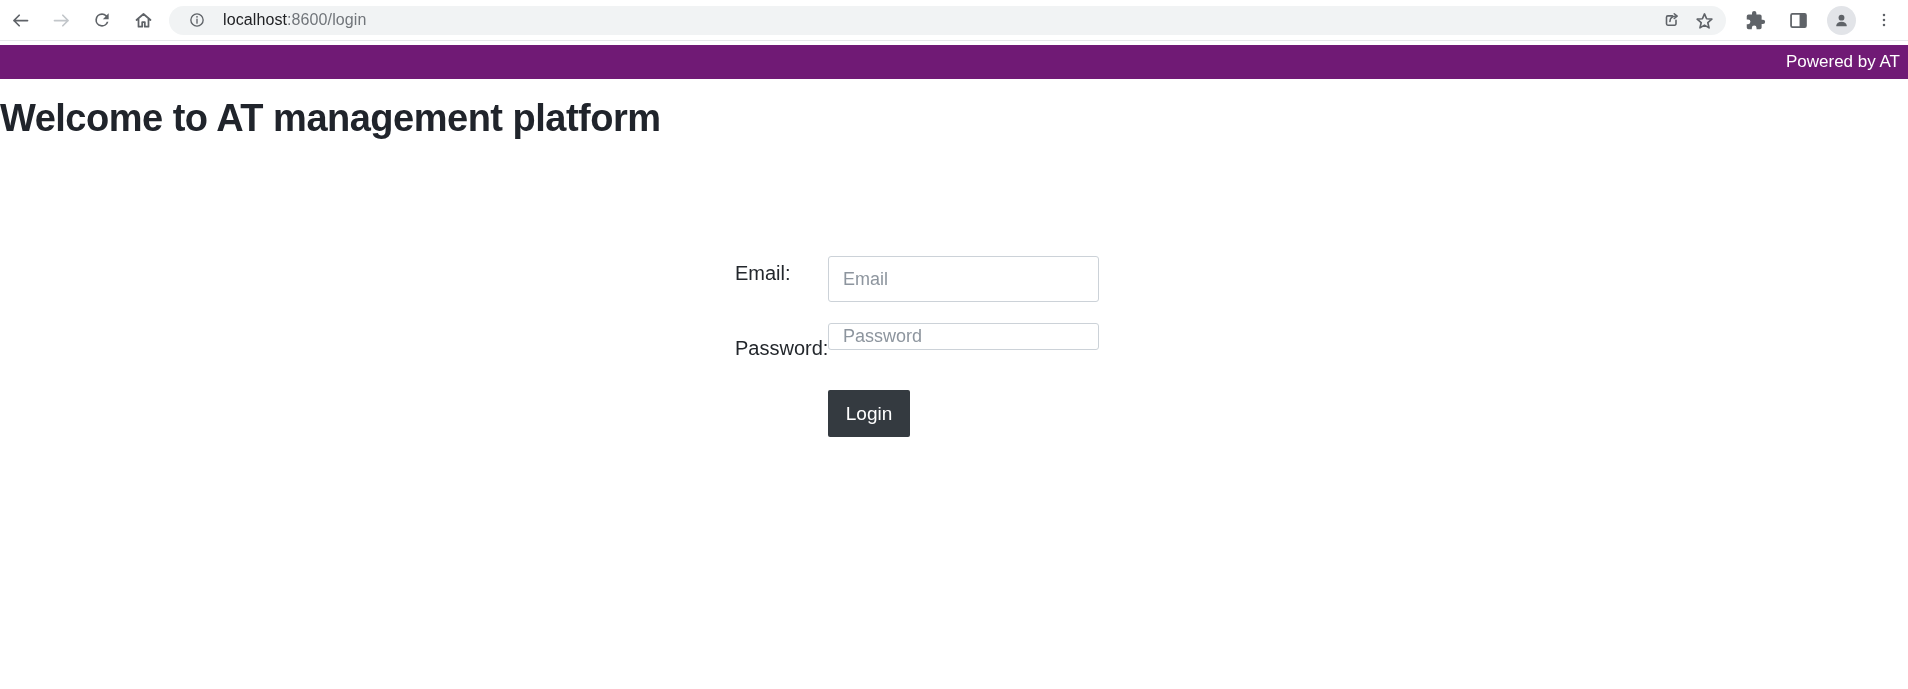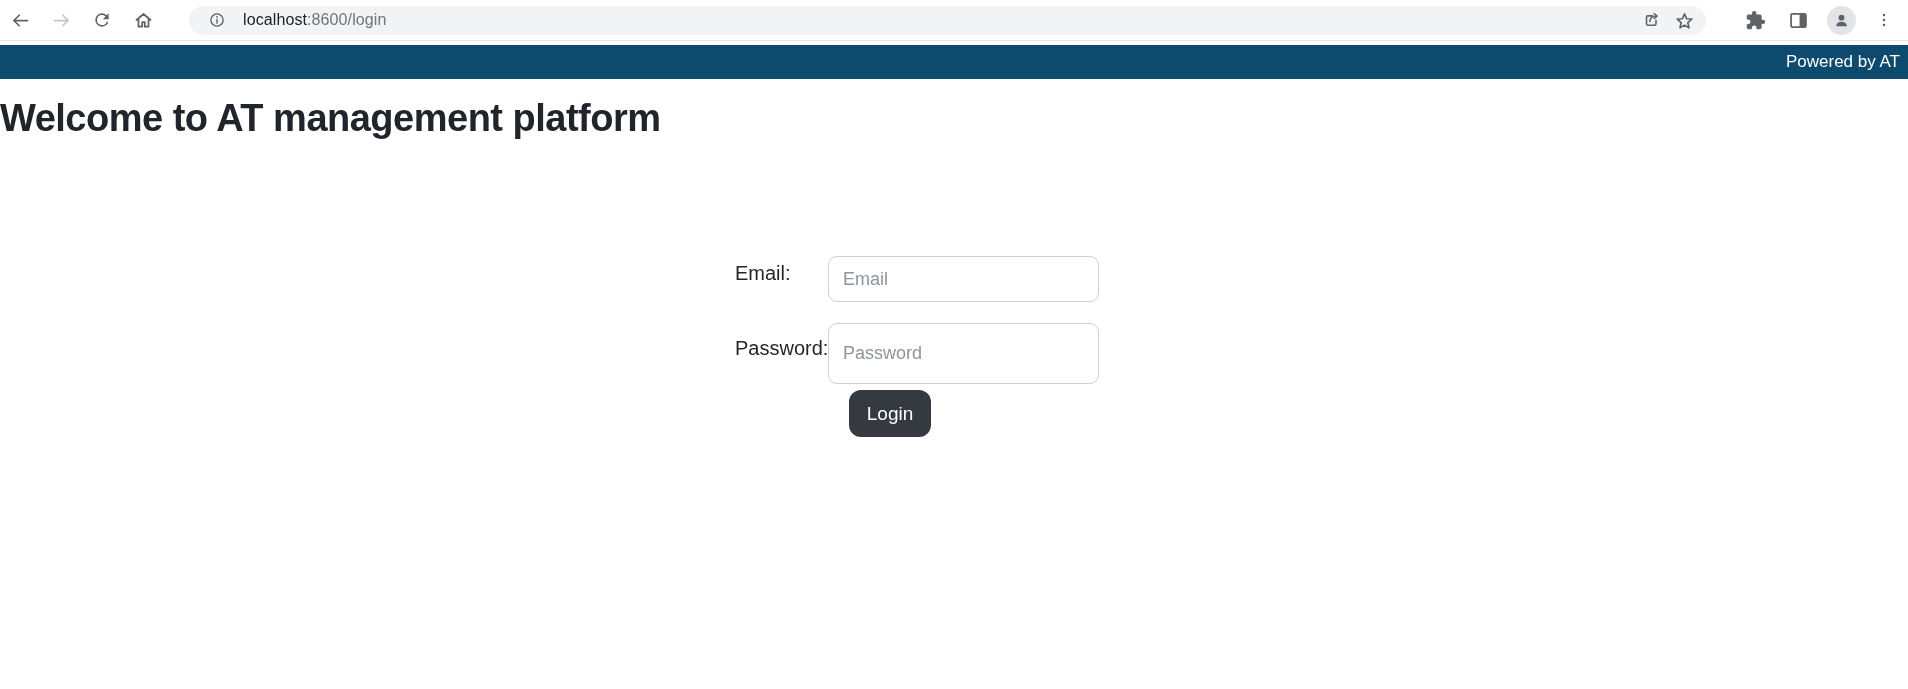--- a/index.html
+++ b/index.html
@@ -16,21 +16,20 @@
   
   .toolbar {
     position: absolute;
     top: 0; left: 0;
     width: 100%;
     height: 41px;
     background: #ffffff;
     border-bottom: 1px solid #e6e8ea;
     display: flex;
     align-items: center;
-    gap: 20px;
   }
   .tb-btn {
     width: 36px; height: 36px;
     display: flex; align-items: center; justify-content: center;
     border-radius: 50%;
     flex: 0 0 auto;
     cursor: pointer;
   }
   .nav-icons { display: flex; align-items: center; gap: 5px; padding-left: 2px; }
   .omnibox {
@@ -67,21 +66,21 @@
     border-radius: 50%;
     display: flex; align-items: center; justify-content: center;
   }
 
   
   .banner {
     position: absolute;
     top: 45px; left: 0;
     width: 100%;
     height: 34px;
-    background: #0c4a6e;
+    background: #701a75;
     color: #ffffff;
     display: flex;
     align-items: center;
     justify-content: flex-end;
     padding-right: 8px;
     font-size: 17px;
   }
 
   
   .page-title {
@@ -101,39 +100,39 @@
     color: #23272c;
   }
   .label-email    { top: 262px; text-align: center; }
   .label-password { top: 329px; margin-top: 8px; }
   .text-input {
     position: absolute;
     left: 828px;
     width: 271px;
     height: 46px;
     border: 1px solid #ccd2d8;
-    border-radius: 9px;
+    border-radius: 3px;
     padding: 0 14px;
     font-size: 18px;
     font-family: "Liberation Sans", sans-serif;
     color: #495057;
     background: #fff;
     outline: none;
   }
   .text-input::placeholder { color: #8d959e; }
   .input-email    { top: 256px; }
-  .input-password { top: 323px; height: 61px; }
+  .input-password { top: 323px; height: 27px; }
   .login-btn {
     position: absolute;
-    left: 849px; top: 390px;
+    left: 828px; top: 390px;
     width: 82px; height: 47px;
     background: #343a40;
     color: #ffffff;
     border: none;
-    border-radius: 12px;
+    border-radius: 2px;
     font-size: 19px;
     font-family: "Liberation Sans", sans-serif;
     cursor: pointer;
   }
   svg { display: block; }
 </style>
 </head>
 <body>
 
 <div class="screen">

